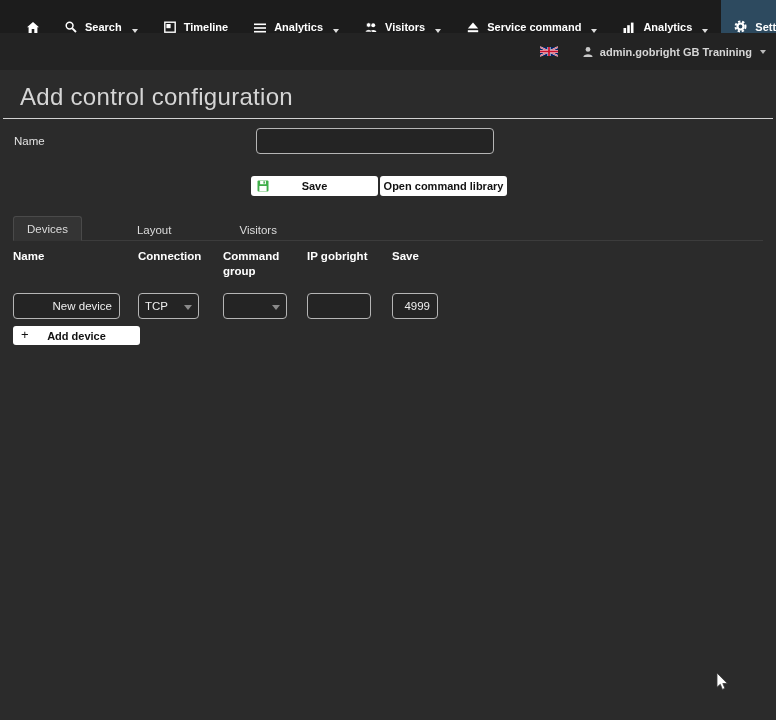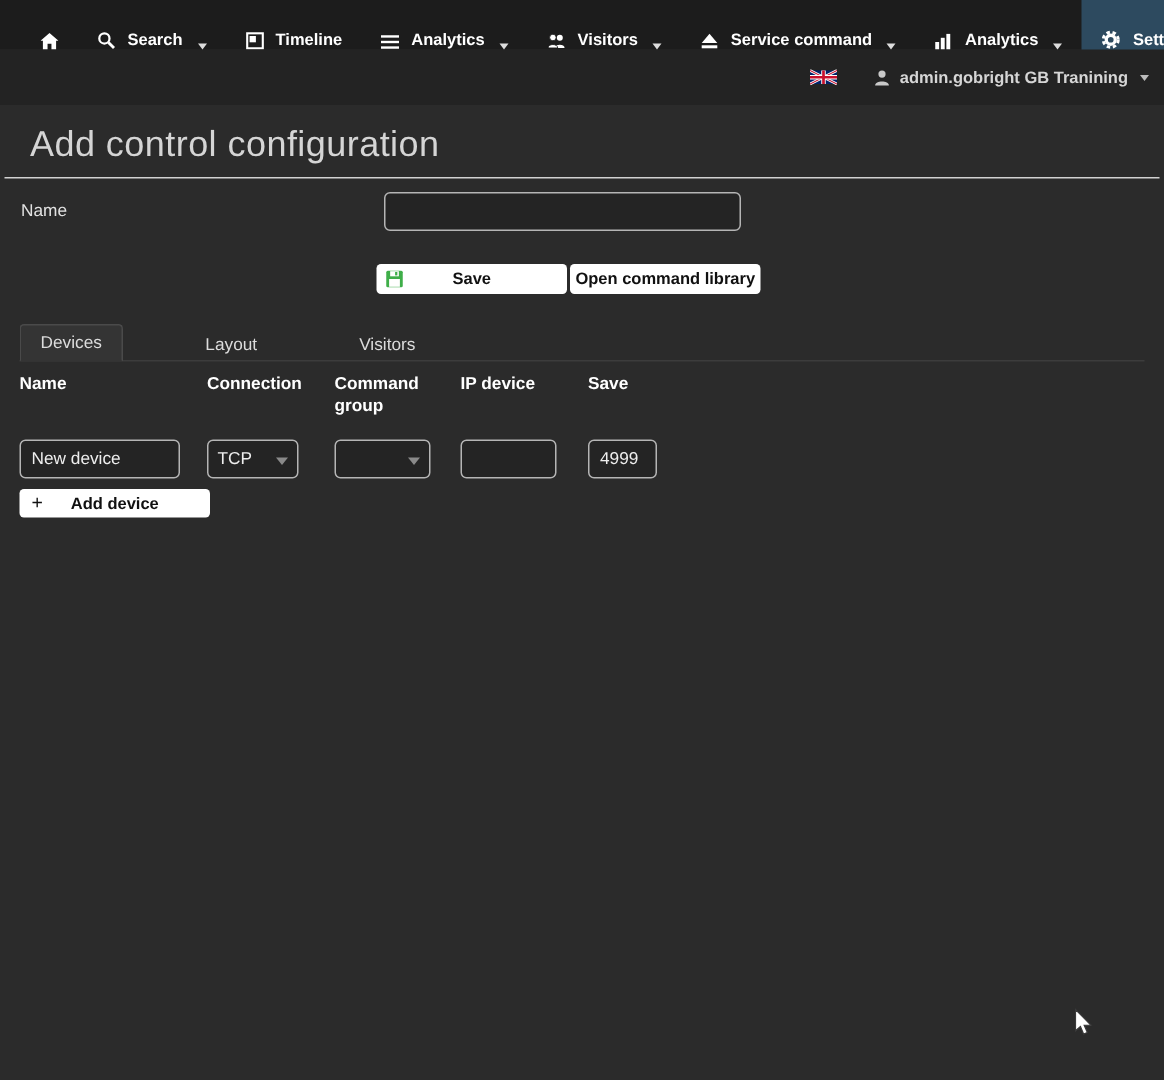--- a/index.html
+++ b/index.html
@@ -38,20 +38,21 @@
     letter-spacing:.3px; line-height:28px;
   }
   hr.title-rule { border:none; border-top:1px solid #d2d2d2; margin:7px 3px 0 3px; }
   
   .form-row { display:flex; margin-top:9px; }
   .form-row label { width:256px; padding:7px 0 0 14px; font-size:11.5px; color:#e2e2e2; }
   input.text-input {
     background:#242424; border:1px solid #b5b5b5; border-radius:4px;
     color:#eee; font-size:11.5px; padding:0 7px; height:26px; outline:none;
     font-family:inherit;
+    text-align:right;
   }
   input.name-main { width:238px; }
   .button-row { display:flex; gap:2px; margin:22px 0 0 251px; }
   .btn {
     position:relative; background:#fff; color:#111; border:none; border-radius:3px;
     height:20px; width:127px; font-size:11px; font-weight:bold; font-family:inherit;
     display:flex; align-items:center; justify-content:center; cursor:pointer;
   }
   .btn .btn-icon { position:absolute; left:6px; top:4px; }
   
@@ -232,21 +233,21 @@
     <div class="tab active">Devices</div>
     <div class="tab">Layout</div>
     <div class="tab">Visitors</div>
   </div>
 
   <div>
     <div class="thead">
       <div class="c1">Name</div>
       <div class="c2">Connection</div>
       <div class="c3">Command group</div>
-      <div class="c4">IP device</div>
+      <div class="c4">IP gobright</div>
       <div class="c5">Save</div>
     </div>
     <div class="trow">
       <div class="c1">
         <input class="text-input in-name" type="text" value="New device" style="">
       </div>
       <div class="c2">
         <div class="select">
           <span>TCP</span>
           <span class="chev"></span>

